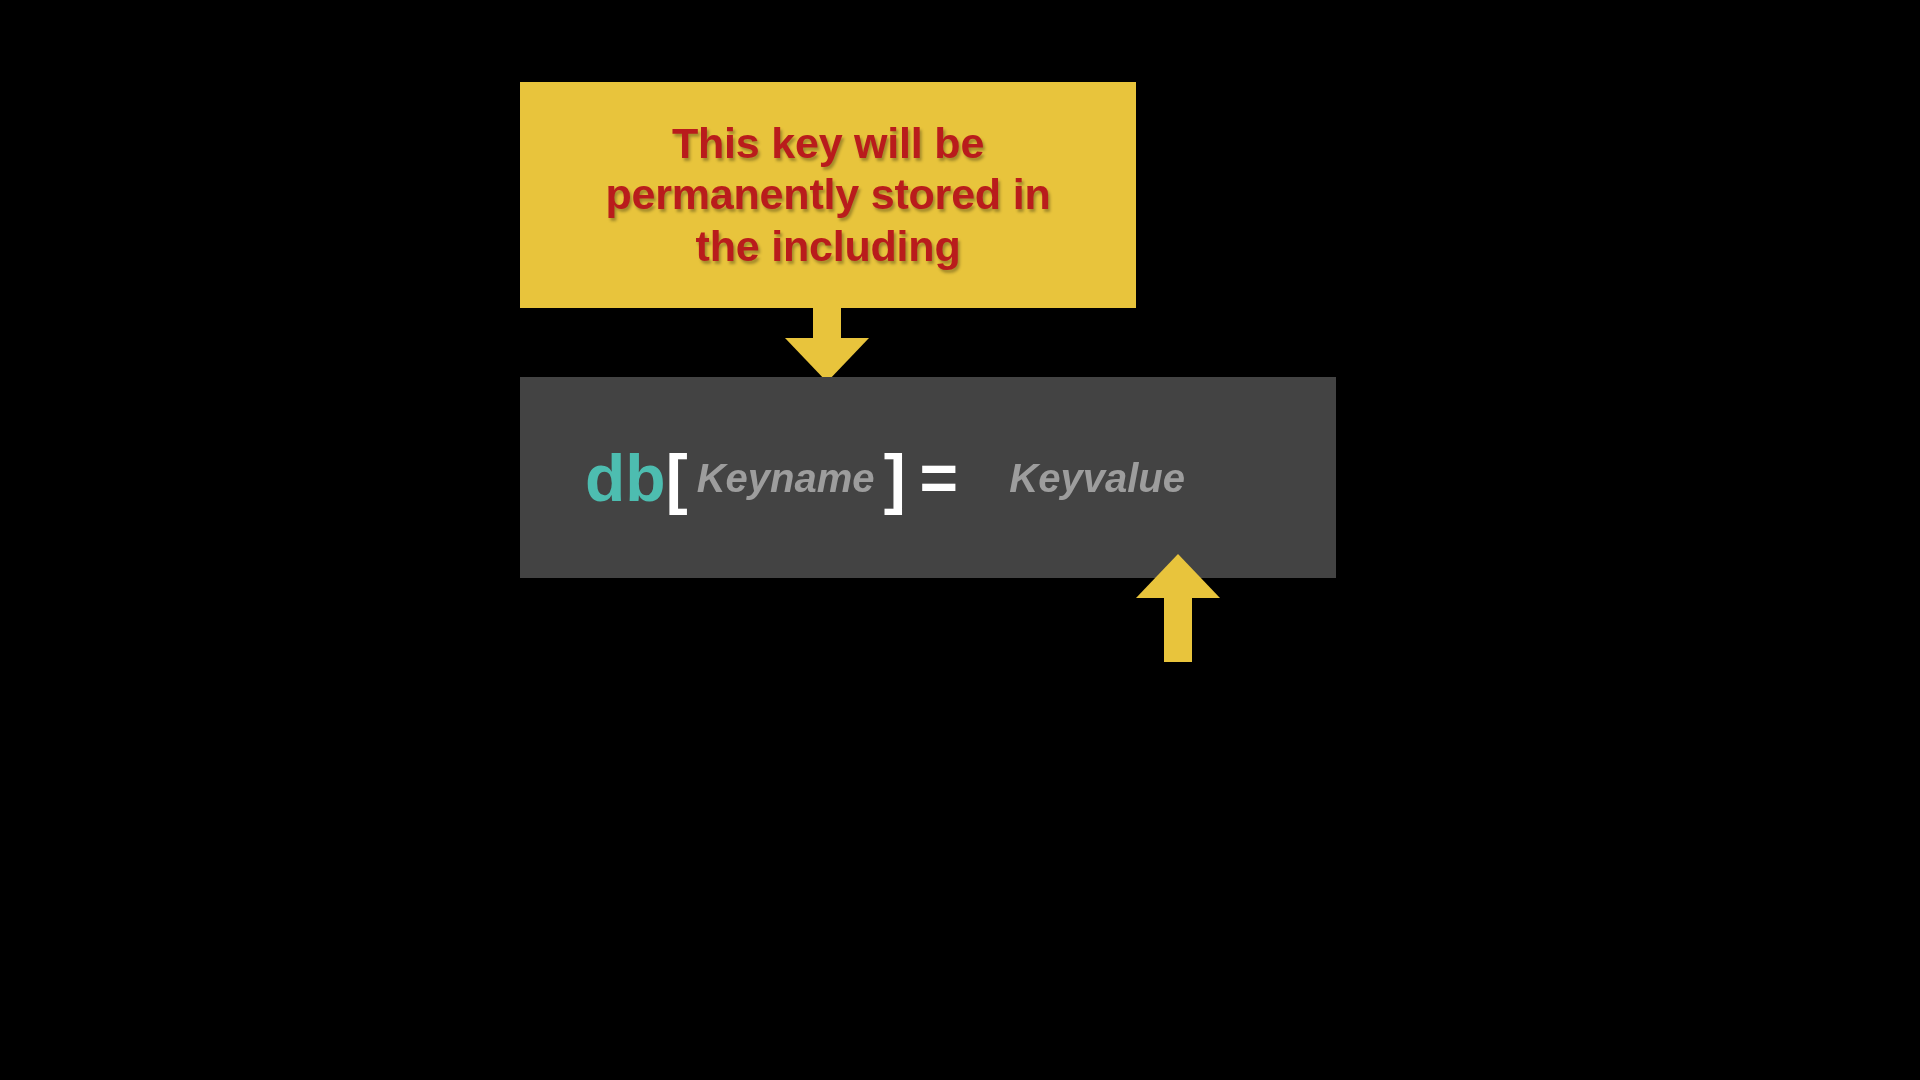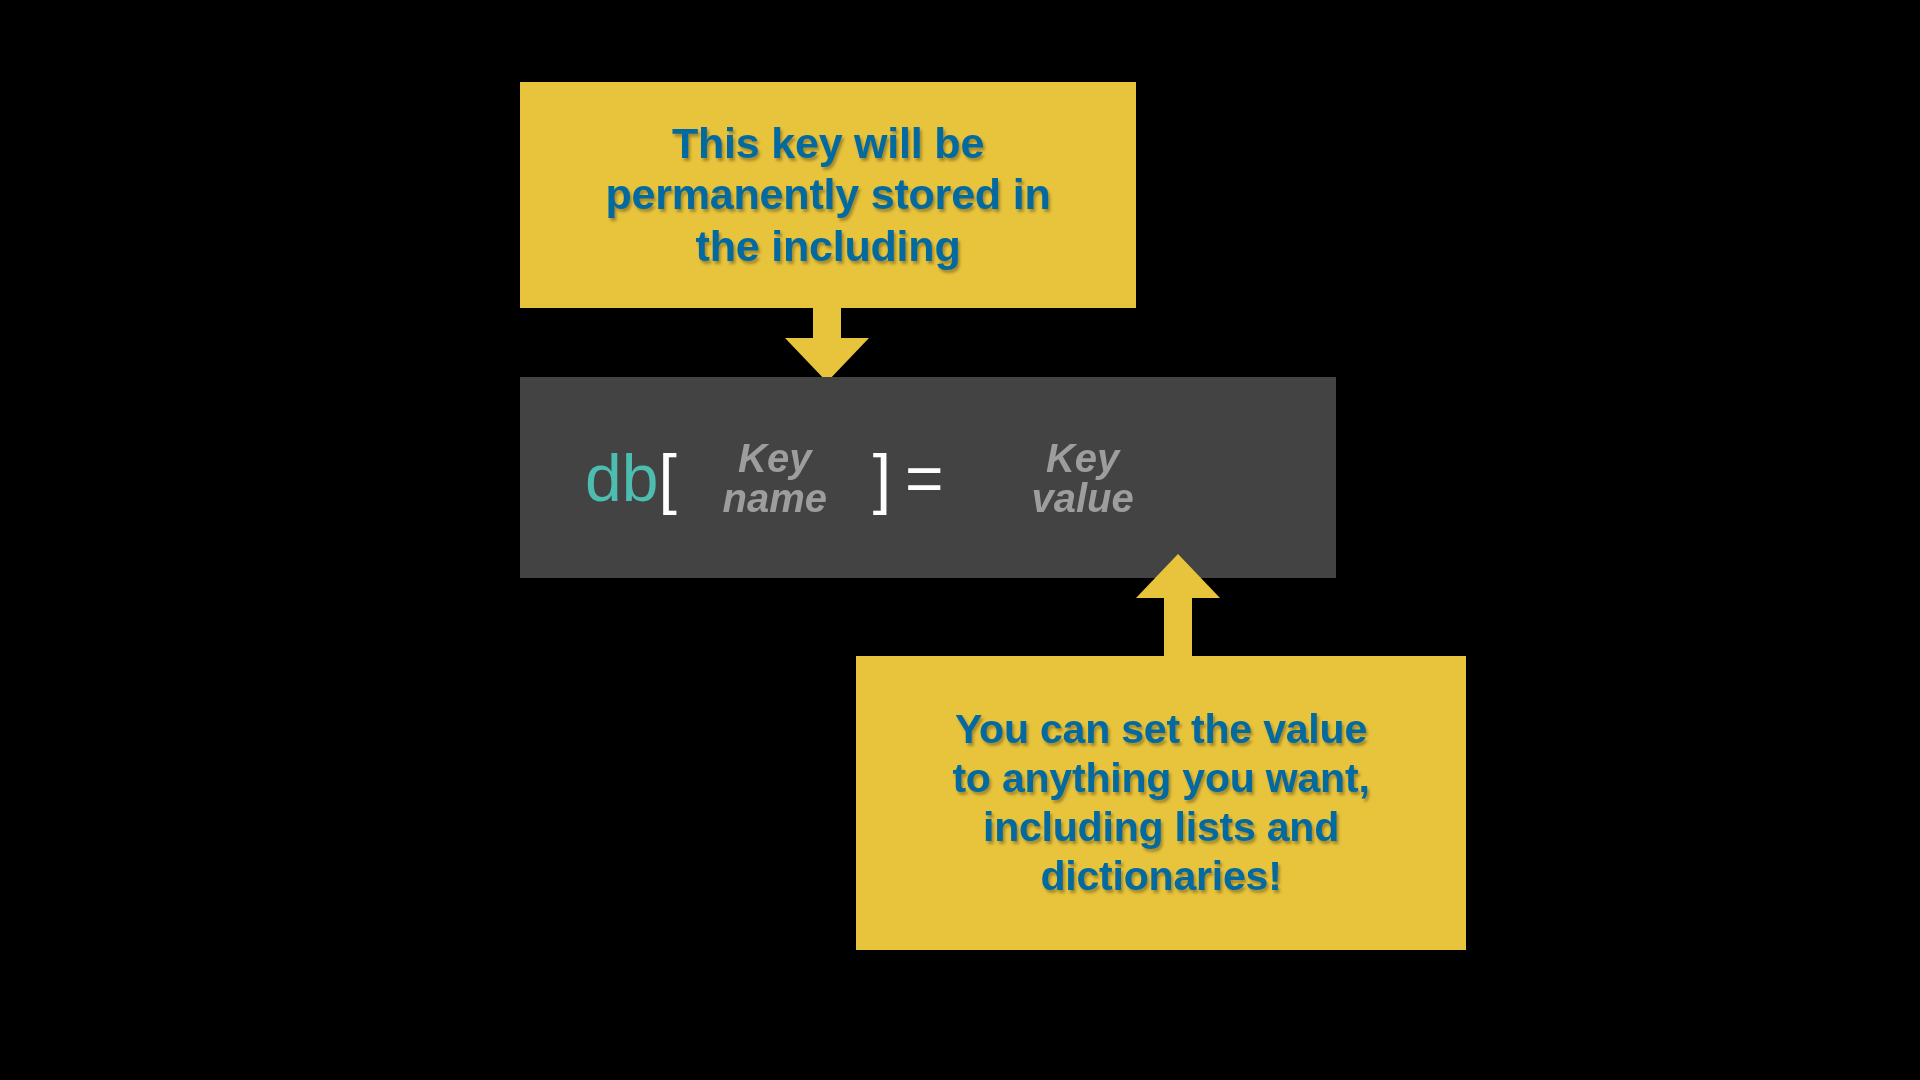--- a/index.html
+++ b/index.html
@@ -20,21 +20,21 @@
   }
 
   
   .callout {
     position: absolute;
     background: #e8c43c;
     display: flex;
     flex-direction: column;
     align-items: center;
     justify-content: center;
-    color: #0369a1;
+    color: #b91c1c;
     font-weight: bold;
     text-align: center;
     line-height: 1.20;
     letter-spacing: -0.2px;
     text-shadow: 2px 3px 3px rgba(0,0,0,0.30);
   }
 
   #callout-top {
     left: 520px;
     top: 82px;
@@ -109,21 +109,21 @@
     justify-content: flex-start;
   }
 
   #code-expression {
     display: flex;
     align-items: center;
     margin-left: 65px;
   }
 
   .tok {
-    font-weight: normal;
+    font-weight: bold;
     line-height: 1;
     white-space: nowrap;
   }
 
   .tok-db {
     color: #4dbdb0;
     font-size: 66px;
   }
   .tok-bracket {
     color: #ffffff;
@@ -136,21 +136,21 @@
   }
 
   .placeholder {
     color: #9d9d9d;
     font-size: 40px;
     font-weight: bold;
     font-style: italic;
     text-align: center;
     line-height: 1.0;
     display: flex;
-    flex-direction: column;
+    flex-direction: row;
     justify-content: center;
     align-items: center;
   }
   .placeholder .line { display: block; white-space: nowrap; }
 
   #key-name-slot { width: 196px; }
   #key-value-slot { width: 186px; margin-left: 46px; }
   #key-name-slot .line + .line,
   #key-value-slot .line + .line { margin-top: 0; }
 </style>
@@ -181,20 +181,14 @@
       <span id="key-value-slot" class="placeholder">
         <span class="line">Key</span>
         <span class="line">value</span>
       </span>
     </div>
   </div>
 
   <div id="arrow-up-head" class="arrow-head"></div>
   <div id="arrow-up-shaft" class="arrow-shaft"></div>
 
-  <div id="callout-bottom" class="callout">
-    <span class="line">You can set the value</span>
-    <span class="line">to anything you want,</span>
-    <span class="line">including lists and</span>
-    <span class="line">dictionaries!</span>
-  </div>
 
 </div>
 
 </body></html>

